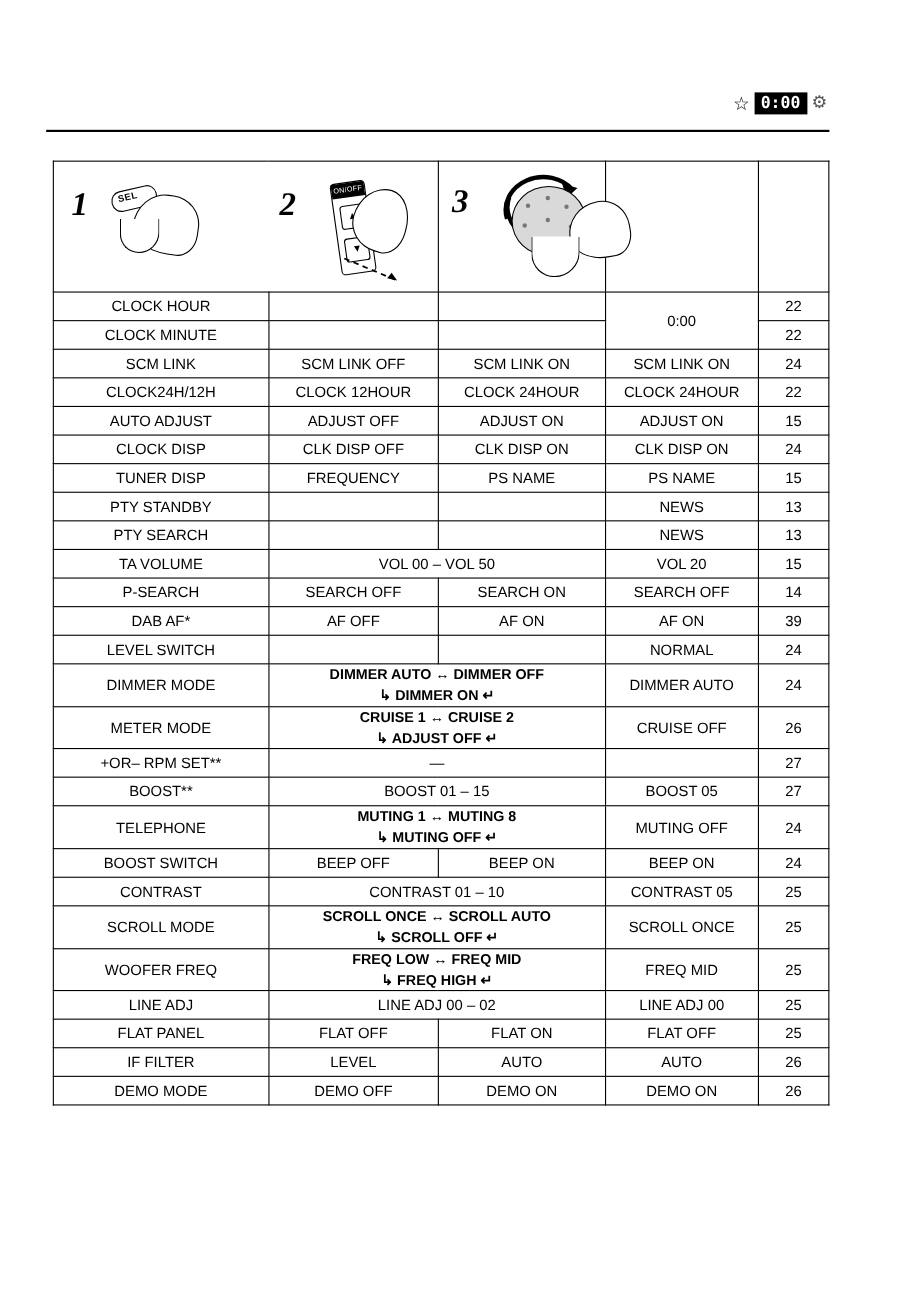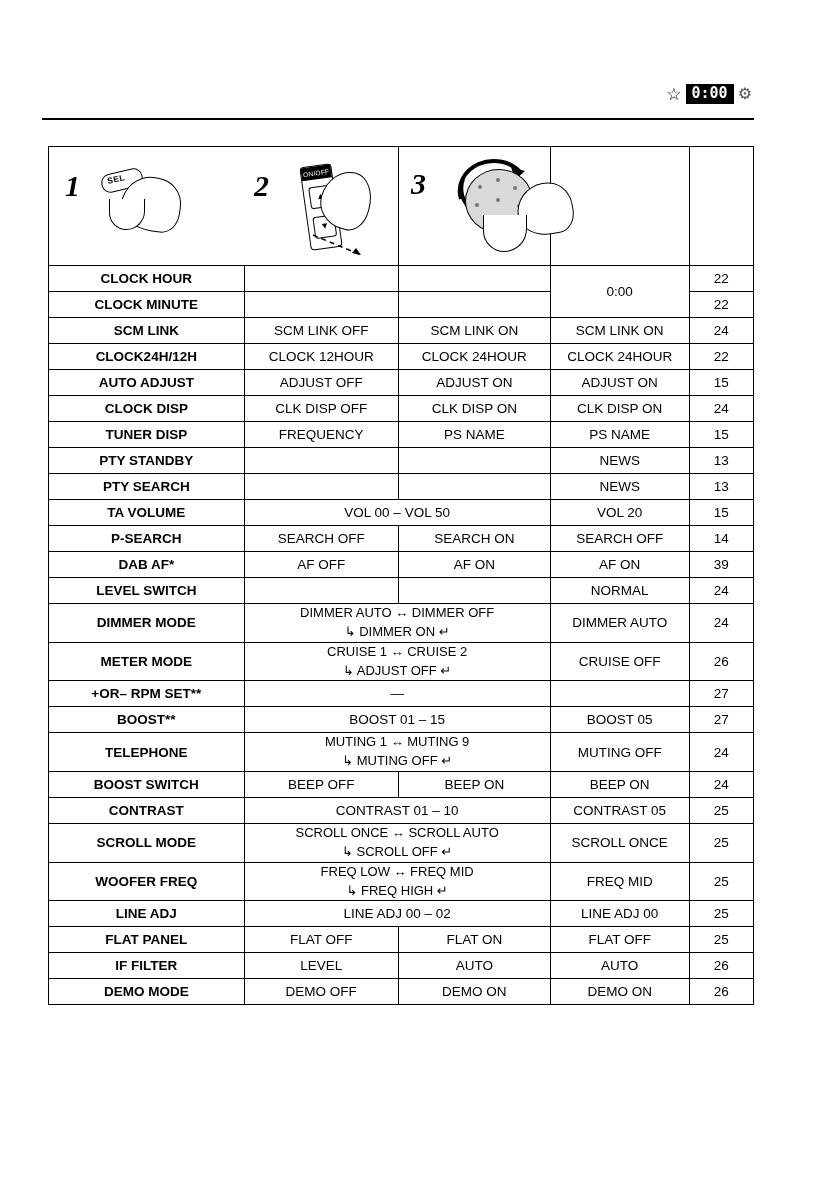--- a/index.html
+++ b/index.html
@@ -214,36 +214,37 @@
     border: 1.6px solid #000;
     border-top: none;
     border-radius: 0 0 26px 24px;
     background: #fff;
   }
   .rot-arrows { position: absolute; left: 48px; top: 8px; }
 
   
   td.name {
     text-align: left;
-    font-weight: bold;
+    font-weight: normal;
     font-size: 13.5px;
     padding-left: 7px;
     height: 25px;
   }
   td.val {
     font-size: 13.2px;
     height: 25px;
   }
   td.page {
     font-size: 13.2px;
   }
   .two-line {
     line-height: 1.45;
     padding: 3px 0 4px 0;
     font-size: 13px;
+    font-weight: bold;
   }
   .sub {
     display: block;
     font-size: 13px;
   }
   .tall { height: 44px; }
   .dash-cell { font-size: 14px; }
 </style>
 </head>
 <body>
@@ -428,21 +429,21 @@
         </tr>
         <tr>
           <td class="name">BOOST**</td>
           <td colspan="2" class="val">BOOST 01 – 15</td>
           <td class="val">BOOST 05</td>
           <td class="page">27</td>
         </tr>
         <tr>
           <td class="name">TELEPHONE</td>
           <td colspan="2" class="val two-line tall">
-            <span class="sub">MUTING 1 ↔ MUTING 9</span>
+            <span class="sub">MUTING 1 ↔ MUTING 8</span>
             <span class="sub">↳ MUTING OFF ↵</span>
           </td>
           <td class="val">MUTING OFF</td>
           <td class="page">24</td>
         </tr>
         <tr>
           <td class="name">BOOST SWITCH</td>
           <td class="val">BEEP OFF</td>
           <td class="val">BEEP ON</td>
           <td class="val">BEEP ON</td>

